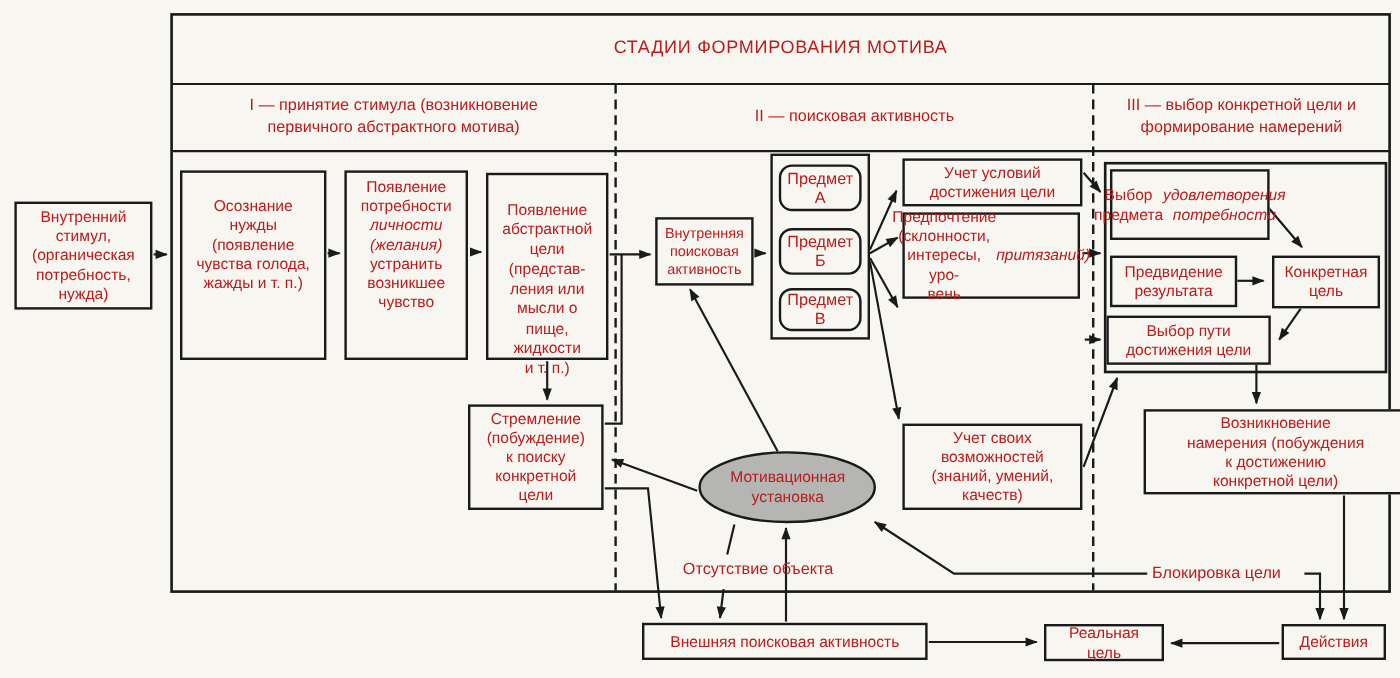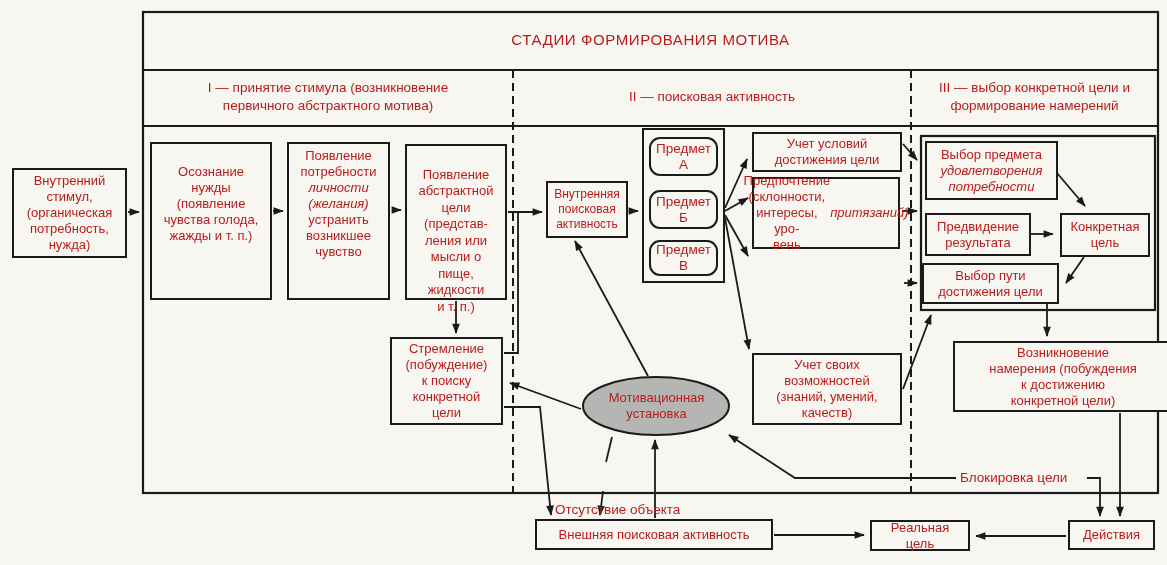--- a/index.html
+++ b/index.html
@@ -173,21 +173,21 @@
 возможностей
 (знаний, умений,
 качеств)</span>
   </div>
 
   <div class="bx noborder" style="left:584px;top:388px;width:145px;height:36px;">
     <span>Мотивационная
 установка</span>
   </div>
 
-  <div class="bx" style="left:925px;top:141px;width:133px;height:59px;flex-direction:column;"><span>Выбор предмета
+  <div class="bx" style="left:925px;top:141px;width:133px;height:59px;"><span>Выбор предмета
 </span><span class="it">удовлетворения
 потребности</span></div>
 
   <div class="bx" style="left:925px;top:213px;width:106px;height:43px;">
     <span>Предвидение
 результата</span>
   </div>
 
   <div class="bx" style="left:1060px;top:213px;width:90px;height:44px;">
     <span>Конкретная
@@ -211,16 +211,16 @@
   </div>
 
   <div class="bx" style="left:870px;top:520px;width:100px;height:31px;">
     <span>Реальная цель</span>
   </div>
 
   <div class="bx" style="left:1068px;top:520px;width:87px;height:30px;">
     <span>Действия</span>
   </div>
 
-  <div class="lbl" style="left:555px;top:466px;margin-top:36px;">Отсутствие объекта</div>
+  <div class="lbl" style="left:569px;top:466px;">Отсутствие объекта</div>
   <div class="lbl" style="left:960px;top:470px;">Блокировка цели</div>
 
 </div>
 
 </body></html>

